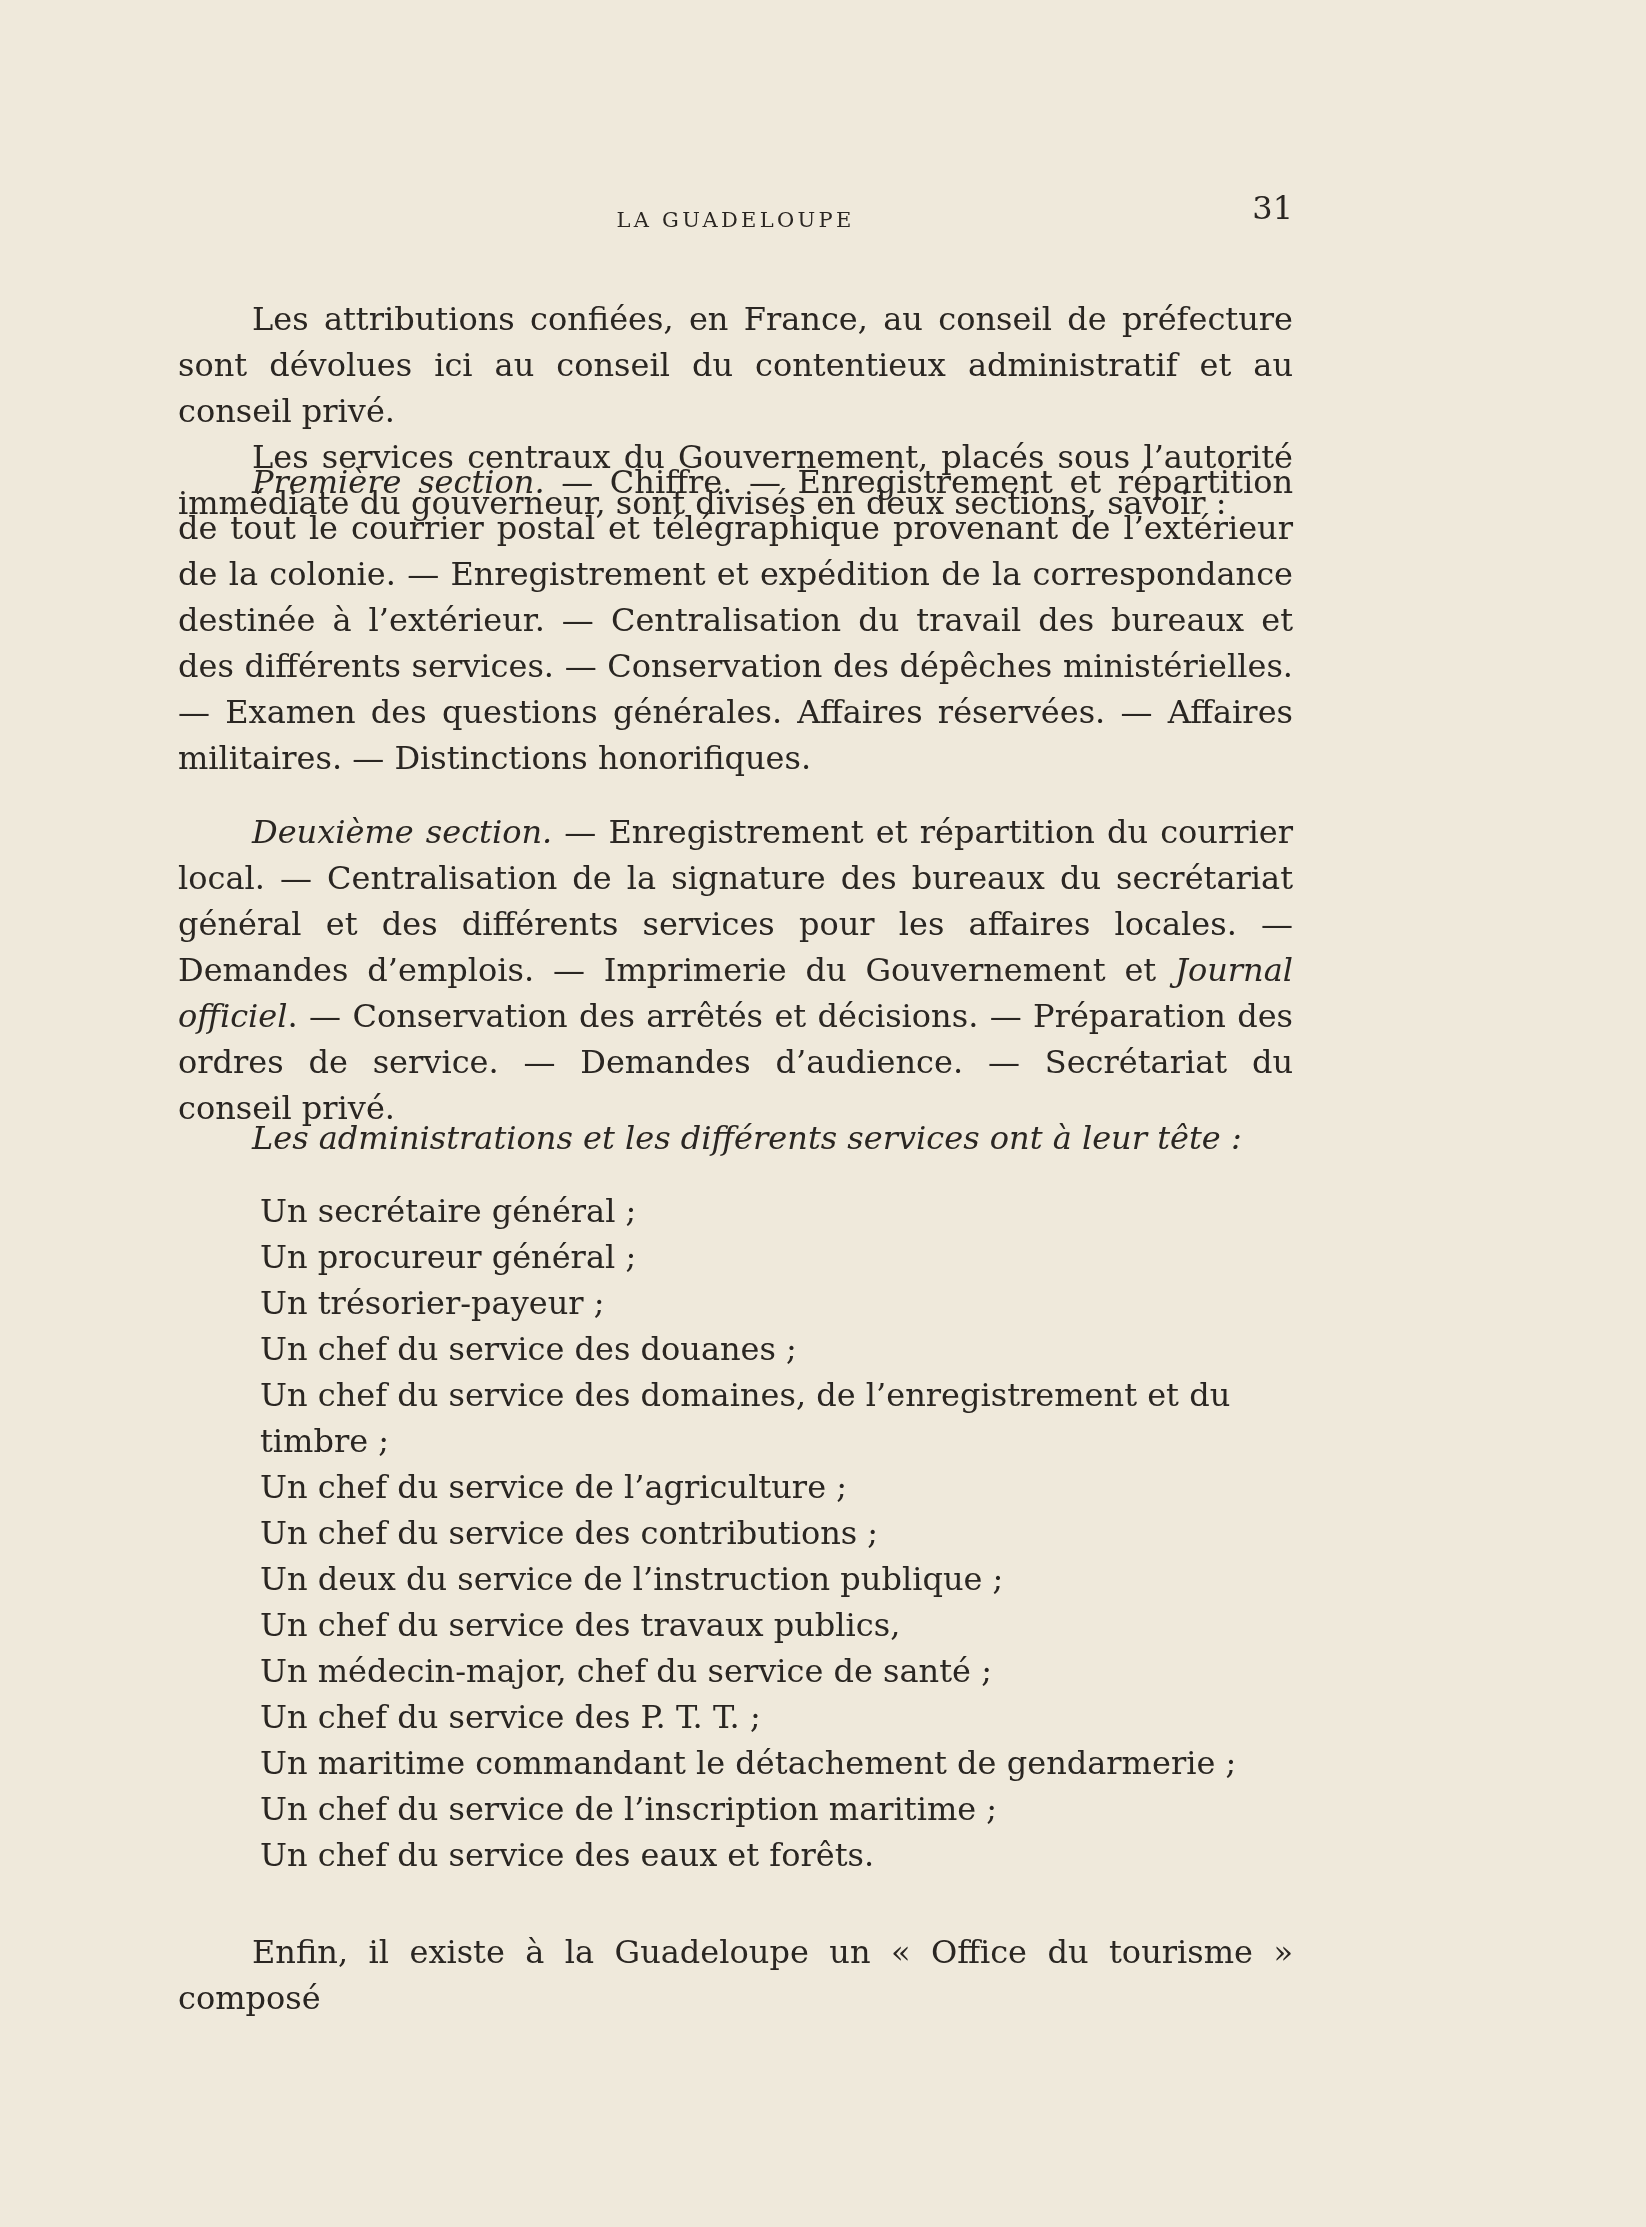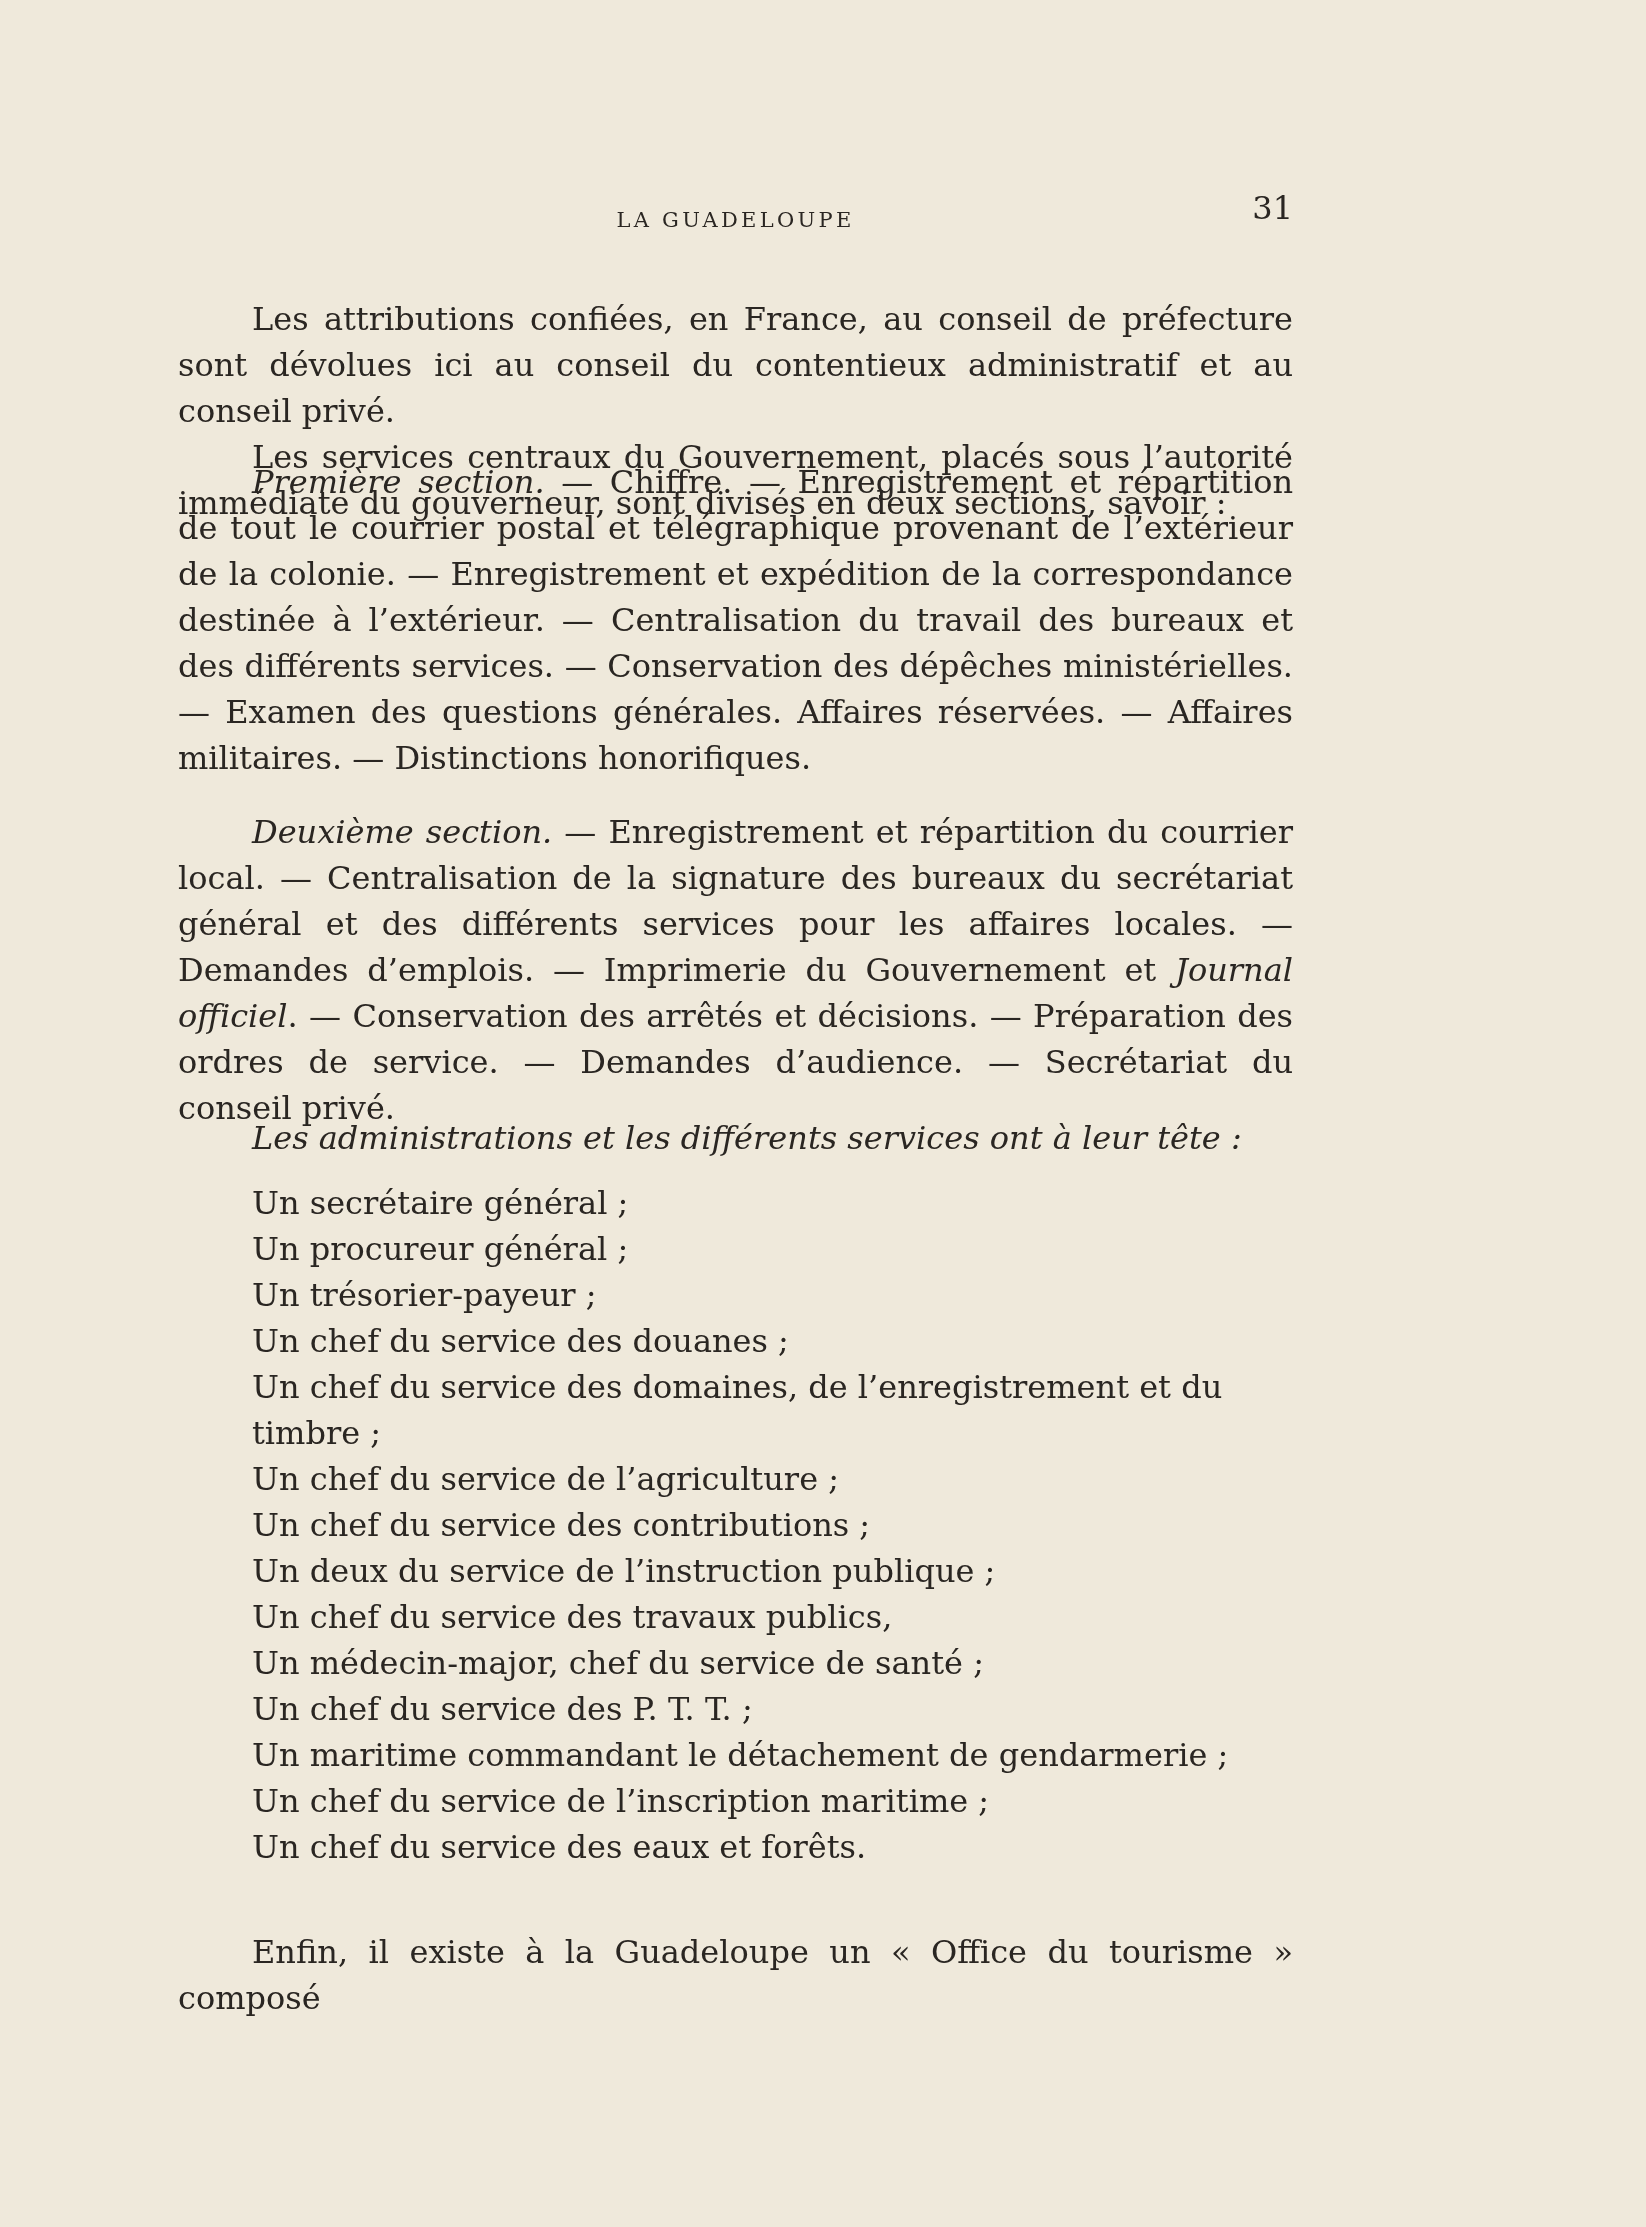--- a/index.html
+++ b/index.html
@@ -6,21 +6,21 @@
   body{width:1646px;height:2227px;background:#efe9db;position:relative;overflow:hidden;
     font-family:"DejaVu Serif","Liberation Serif",serif;color:#2a2622;}
   .page{position:absolute;left:178px;top:0;width:1115px;}
   .running-head{position:absolute;top:192px;left:0;width:1115px;height:33px;}
   .rh-title{position:absolute;left:0;width:1115px;text-align:center;font-size:21px;letter-spacing:3.3px;top:4.4px;margin-top:12px;}
   .rh-num{position:absolute;right:0;font-size:32px;top:-3.3px;}
   .text{position:absolute;left:0;width:1115px;font-size:32px;line-height:46px;text-align:justify;}
   .p{margin:0;}
   .indent{text-indent:74px;}
   .em{font-style:italic;}
-  .list{margin:0;padding:0;list-style:none;}
+  .list{margin:8px;padding:0;list-style:none;}
   .list li{padding-left:74px;}
 </style>
 </head>
 <body>
 
 <div class="page">
   <div class="running-head">
     <div class="rh-title">LA GUADELOUPE</div>
     <div class="rh-num">31</div>
   </div>

